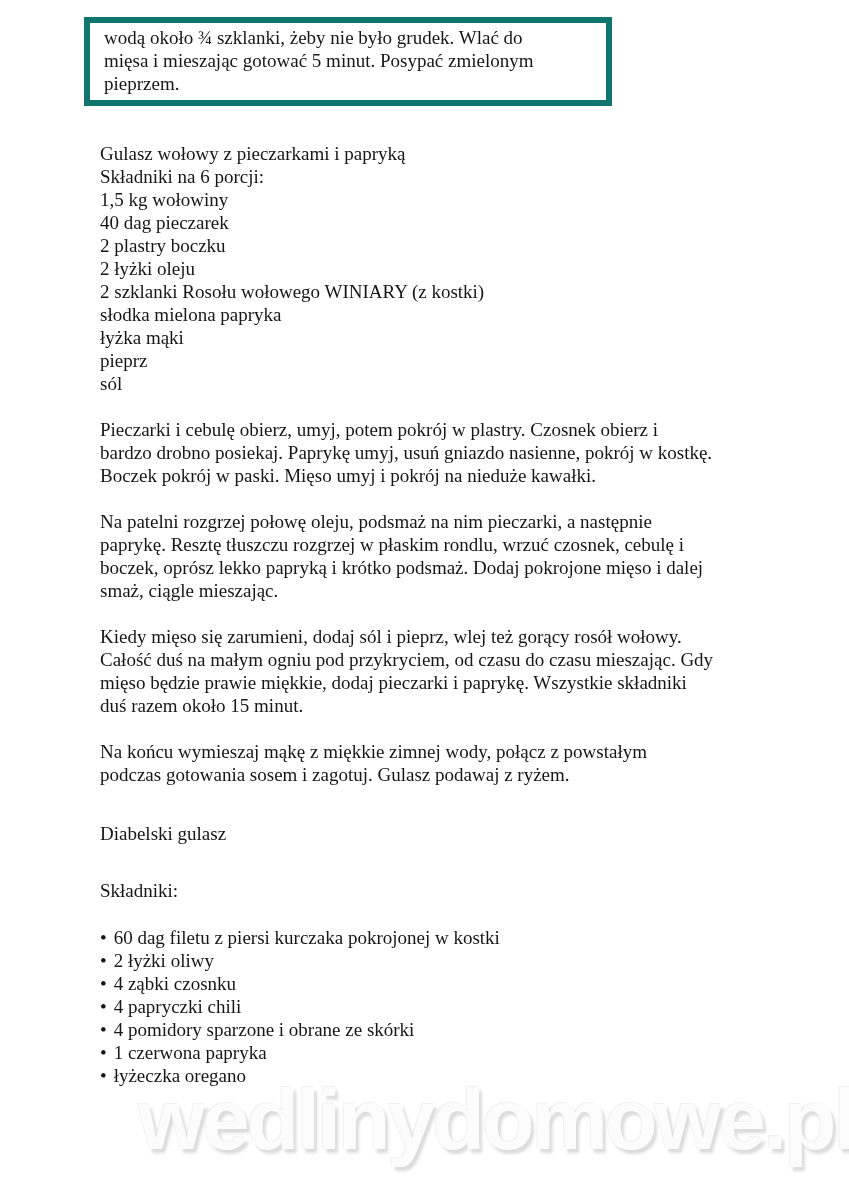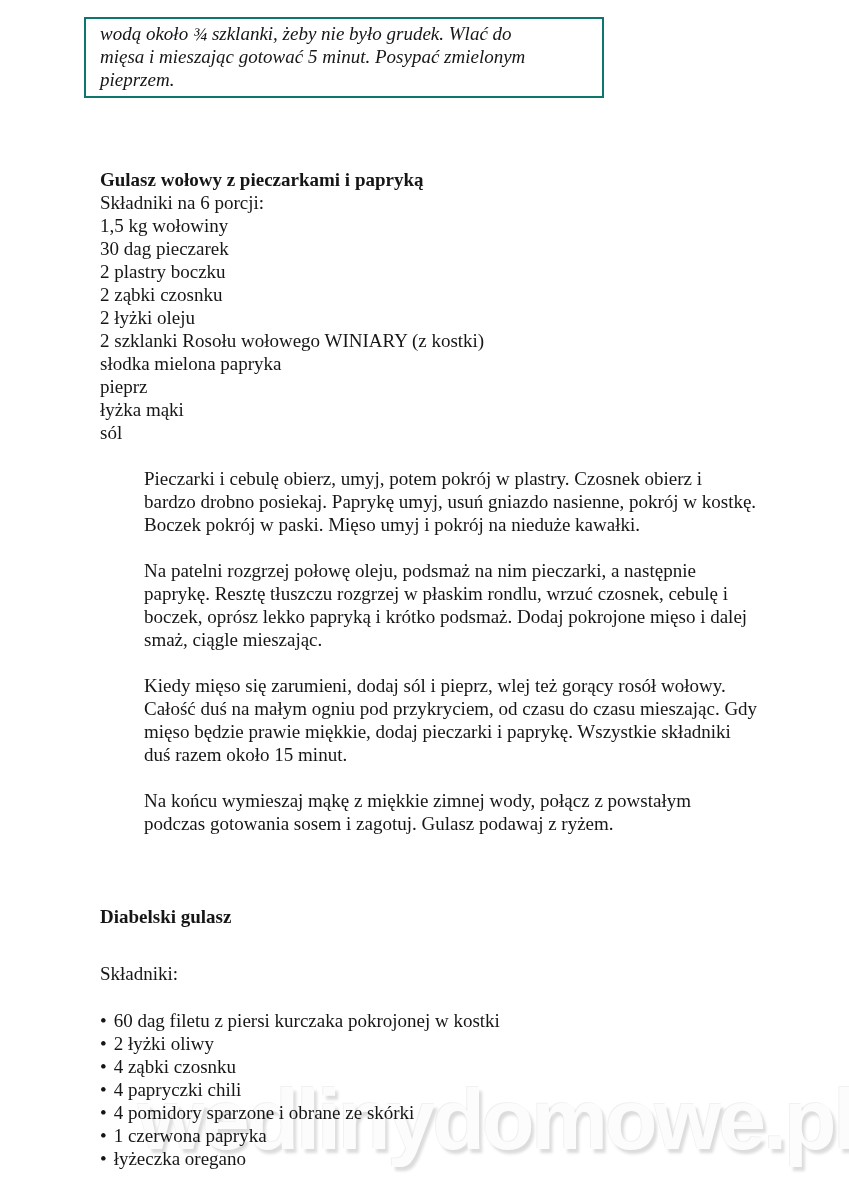--- a/index.html
+++ b/index.html
@@ -16,41 +16,39 @@
     color: #161616;
     position: relative;
     overflow: hidden;
   }
   .content {
     position: relative;
     z-index: 1;
     padding: 17px 90px 0 100px;
   }
   .note-box {
-    border: 2px solid #0f766e;
+    border: 6px solid #0f766e;
     width: 490px;
     margin-left: -16px;
     padding: 3px 12px 5px 14px;
     white-space: pre-line;
-    font-style: italic;
   }
   .recipe-title {
-    font-weight: bold;
-    margin-top: 70px;
+    font-weight: normal;
+    margin-top: 36px;
   }
   .servings-label {
   }
   .ingredient-line {
     
   }
   .step {
     margin-top: 23px;
     white-space: pre-line;
     width: 700px;
-    margin-left: 44px;
   }
   .label-line {
     margin-top: 34px;
   }
   .bullet-list {
     margin-top: 24px;
   }
   .bullet-row {
     display: flex;
   }
@@ -83,28 +81,27 @@
   <div class="note-box">wodą około ¾ szklanki, żeby nie było grudek. Wlać do
 mięsa i mieszając gotować 5 minut. Posypać zmielonym
 pieprzem.</div>
 
   <div class="recipe-title">Gulasz wołowy z pieczarkami i papryką</div>
 
   <div class="servings-label">Składniki na 6 porcji:</div>
 
   <div>
     <div class="ingredient-line">1,5 kg wołowiny</div>
-    <div class="ingredient-line">30 dag pieczarek</div>
+    <div class="ingredient-line">40 dag pieczarek</div>
     <div class="ingredient-line">2 plastry boczku</div>
-    <div class="ingredient-line">2 ząbki czosnku</div>
     <div class="ingredient-line">2 łyżki oleju</div>
     <div class="ingredient-line">2 szklanki Rosołu wołowego WINIARY (z kostki)</div>
     <div class="ingredient-line">słodka mielona papryka</div>
+    <div class="ingredient-line">łyżka mąki</div>
     <div class="ingredient-line">pieprz</div>
-    <div class="ingredient-line">łyżka mąki</div>
     <div class="ingredient-line">sól</div>
   </div>
 
   <div class="step">Pieczarki i cebulę obierz, umyj, potem pokrój w plastry. Czosnek obierz i
 bardzo drobno posiekaj. Paprykę umyj, usuń gniazdo nasienne, pokrój w kostkę.
 Boczek pokrój w paski. Mięso umyj i pokrój na nieduże kawałki.</div>
   <div class="step">Na patelni rozgrzej połowę oleju, podsmaż na nim pieczarki, a następnie
 paprykę. Resztę tłuszczu rozgrzej w płaskim rondlu, wrzuć czosnek, cebulę i
 boczek, oprósz lekko papryką i krótko podsmaż. Dodaj pokrojone mięso i dalej
 smaż, ciągle mieszając.</div>

